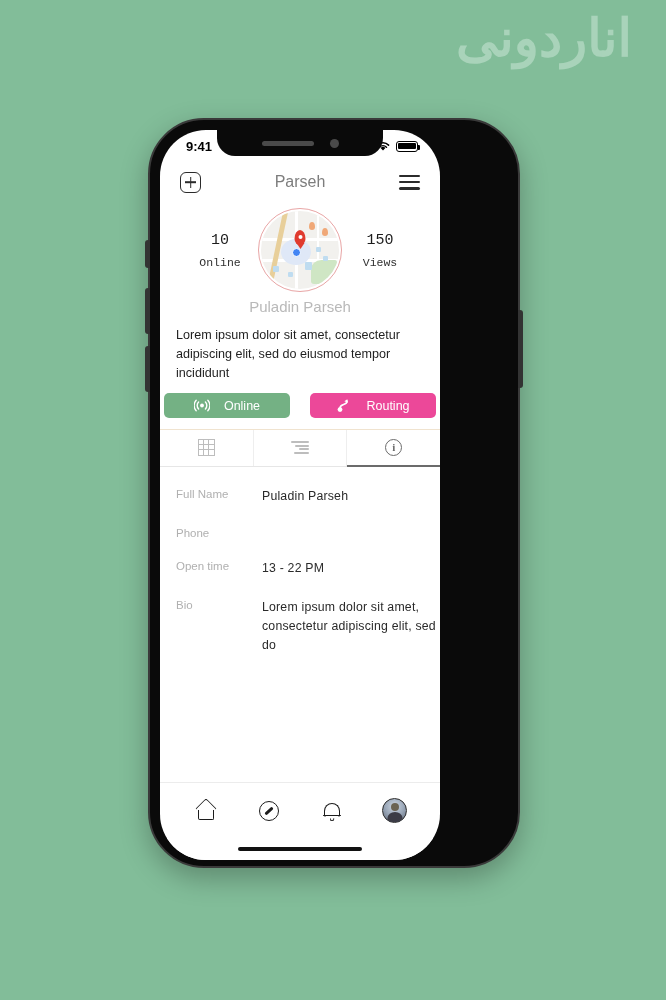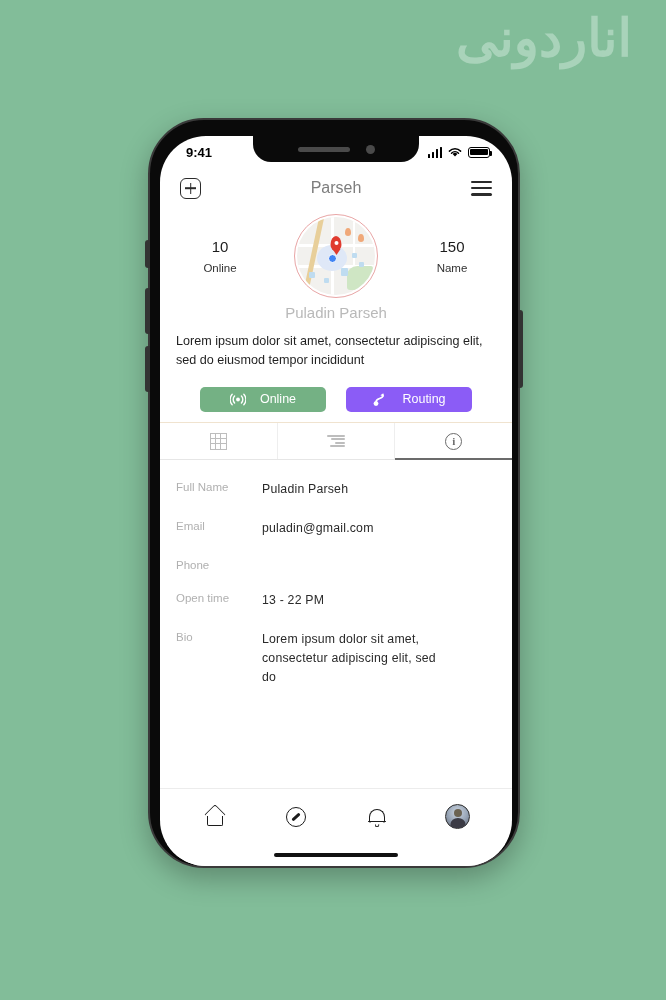--- a/index.html
+++ b/index.html
@@ -40,22 +40,22 @@
     background: #333333;
     border-radius: 2px;
   }
   .btn-vol-up   { left: -5px; top: 168px;  width: 5px; height: 46px; border-radius: 3px 0 0 3px; }
   .btn-vol-down { left: -5px; top: 226px;  width: 5px; height: 46px; border-radius: 3px 0 0 3px; }
   .btn-silent   { left: -5px; top: 120px;  width: 5px; height: 28px; border-radius: 3px 0 0 3px; }
   .btn-power    { right: -5px; top: 190px; width: 5px; height: 78px; border-radius: 0 3px 3px 0; }
 
   .screen {
     position: absolute;
-    left: 10px; top: 16px;
-    width: 352px; height: 730px;
+    left: 10px; top: 10px;
+    width: 280px; height: 730px;
     background: #ffffff;
     border-radius: 46px;
     overflow: hidden;
     display: flex;
     flex-direction: column;
   }
 
   
   .notch {
     position: absolute;
@@ -143,21 +143,21 @@
   .icon-menu i { display:block; height: 2.2px; background:#2b2b2b; border-radius:2px; }
 
   
   .profile {
     flex: 0 0 96px;
     display: flex;
     align-items: center;
     justify-content: space-between;
     padding: 0 28px;
   }
-  .stat { text-align: center; width: 64px; }
+  .stat { text-align: center; width: 64px; font-family: Liberation Mono, monospace; }
   .stat .num { font-size: 15px; color: #1c1c1c; }
   .stat .lbl { font-size: 11.5px; color: #323232; margin-top: 7px; }
 
   .map-avatar {
     width: 84px; height: 84px;
     border-radius: 50%;
     border: 1.6px solid #e8a5a5;
     padding: 2px;
     position: relative;
     flex: 0 0 84px;
@@ -250,21 +250,21 @@
     align-items: center;
     justify-content: center;
     gap: 14px;
     color: #ffffff;
     font-size: 12.5px;
     cursor: pointer;
     border: none;
     font-family: "Liberation Sans", sans-serif;
   }
   .act-online  { background: #74b184; }
-  .act-routing { background: #8b5cf6; }
+  .act-routing { background: #ec4899; }
 
   
   .tabs {
     flex: 0 0 38px;
     display: flex;
     border-top: 1px solid #f0e3cf;
     border-bottom: 1px solid #e6e6e6;
   }
   .tab {
     flex: 1;
@@ -478,21 +478,21 @@
           <div class="bld" style="left:48%;top:28%;width:5px;height:5px;"></div>
           <div class="dot-o" style="left:62%;top:14%;"></div>
           <div class="dot-o" style="left:78%;top:22%;"></div>
           <div class="map-blue-dot"></div>
           <div class="map-pin"></div>
         </div>
       </div>
 
       <div class="stat">
         <div class="num">150</div>
-        <div class="lbl">Name</div>
+        <div class="lbl">Views</div>
       </div>
     </div>
 
     <div class="profile-name">Puladin Parseh</div>
     <div class="profile-desc">Lorem ipsum dolor sit amet, consectetur adipiscing elit, sed do eiusmod tempor incididunt</div>
 
     <div class="actions">
       <button class="act-btn act-online">
         <svg width="16" height="13" viewBox="0 0 16 13">
           <circle cx="8" cy="6.5" r="1.9" fill="#fff"></circle>
@@ -539,24 +539,20 @@
         <span class="info-ico">i</span>
       </div>
     </div>
 
     <div class="details">
       <div class="drow">
         <div class="k">Full Name</div>
         <div class="v">Puladin Parseh</div>
       </div>
       <div class="drow">
-        <div class="k">Email</div>
-        <div class="v">puladin@gmail.com</div>
-      </div>
-      <div class="drow">
         <div class="k">Phone</div>
       </div>
       <div class="drow">
         <div class="k">Open time</div>
         <div class="v">13 - 22 PM</div>
       </div>
       <div class="drow">
         <div class="k">Bio</div>
         <div class="v" style="max-width:180px;">Lorem ipsum dolor sit amet, consectetur adipiscing elit, sed do</div>
       </div>

